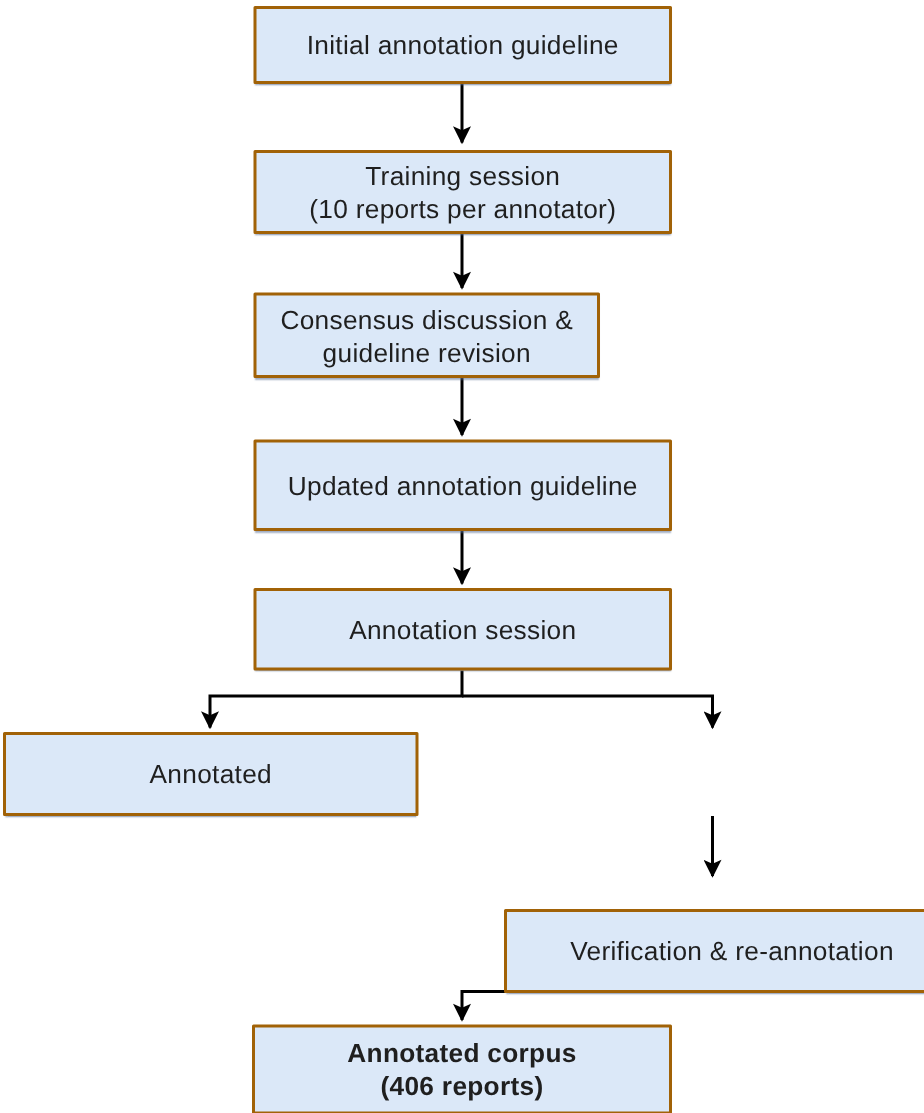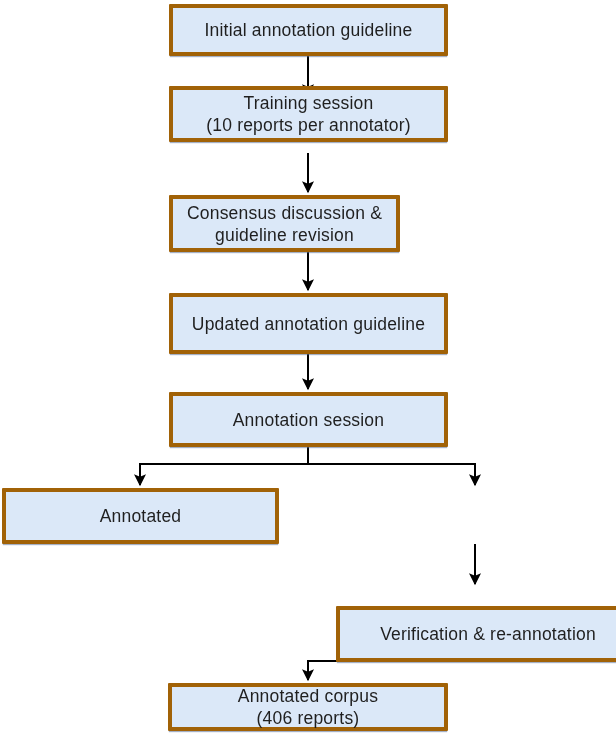--- a/index.html
+++ b/index.html
@@ -19,45 +19,45 @@
     position: absolute;
     left: 0;
     top: 0;
     width: 616px;
     height: 742px;
   }
   .node {
     position: absolute;
     box-sizing: border-box;
     background: #dbe8f8;
-    border: 4px solid #a16207;
+    border: 2px solid #a16207;
     border-radius: 1px;
     box-shadow: 0 2px 1px -1px rgba(90, 112, 150, 0.55);
     display: flex;
     align-items: center;
     justify-content: center;
     text-align: center;
   }
   .node .label {
     white-space: pre-line;
     color: #1f1f1f;
     font-size: 17.5px;
     line-height: 22px;
     letter-spacing: 0.2px;
   }
   
   #n-initial      { left: 169px; top: 4px;   width: 279px; height: 52px; }
-  #n-training     { left: 169px; top: 86px;  width: 279px; height: 56px; }
+  #n-training     { left: 169px; top: 100px;  width: 279px; height: 56px; }
   #n-consensus    { left: 169px; top: 195px; width: 231px; height: 57px; }
   #n-updated      { left: 169px; top: 293px; width: 279px; height: 61px; }
   #n-session      { left: 169px; top: 392px; width: 279px; height: 55px; text-align: center; }
   #n-agreement    { left: 2px;   top: 488px; width: 277px; height: 56px; }
   #n-disagreement { left: 337px; top: 488px; width: 276px; height: 56px; }
   #n-verification { left: 336px; top: 606px; width: 304px; height: 56px; }
-  #n-corpus       { left: 168px; top: 683px; width: 280px; height: 48px; }
+  #n-corpus       { left: 168px; top: 683px; width: 280px; height: 60px; font-weight: bold; }
 </style>
 </head>
 <body>
 
 <div class="canvas">
 
   <svg class="edges" viewBox="0 0 616 742" xmlns="http://www.w3.org/2000/svg">
     <defs>
       <marker id="arrow" viewBox="0 0 10 10" refX="9" refY="5" markerWidth="7" markerHeight="6" orient="auto-start-reverse">
         <path d="M0,0 L10,5 L0,10 L2.2,5 Z" fill="#000000"></path>

